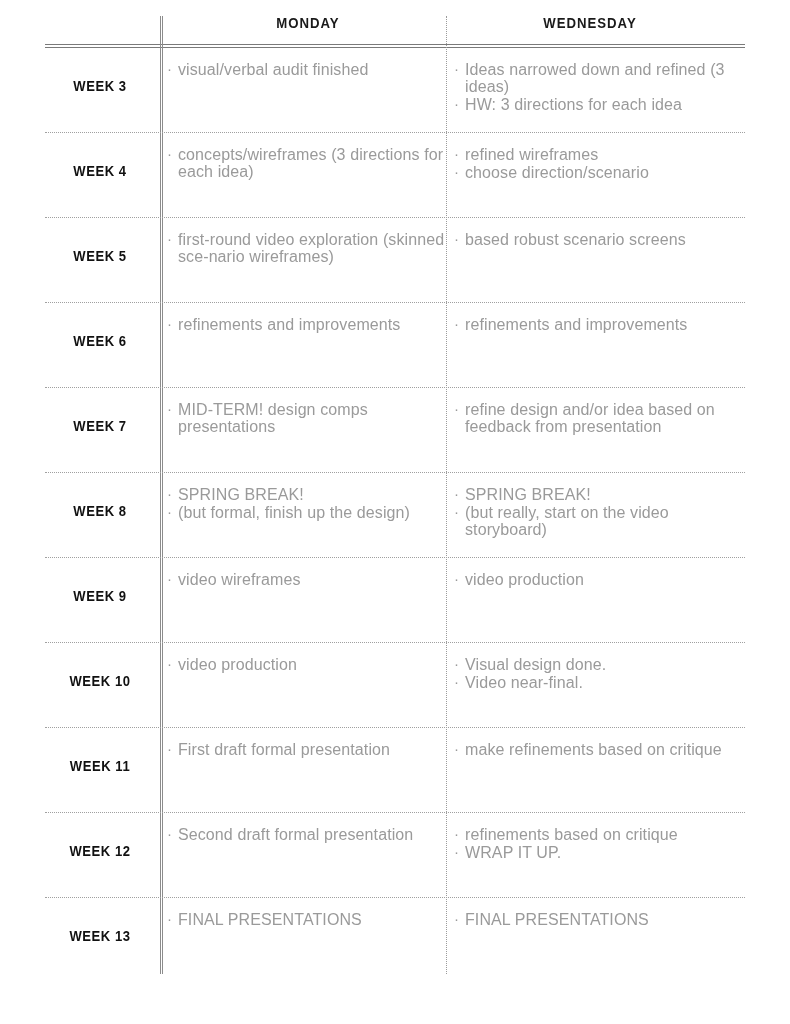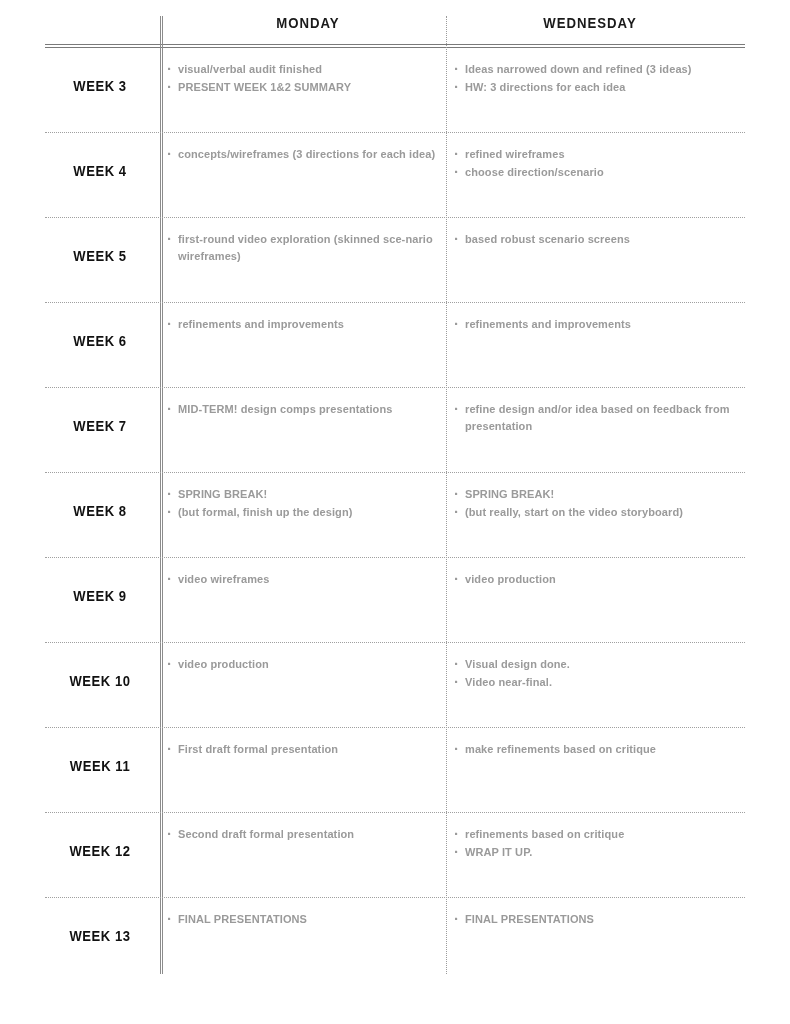--- a/index.html
+++ b/index.html
@@ -121,25 +121,24 @@
 
   .bullets {
     list-style: none;
     margin: 0;
     padding: 0;
   }
   .bullets li {
     position: relative;
     padding-left: 13px;
     margin-bottom: 1px;
-    font-size: 11px;
+    font-size: 16px;
     line-height: 17px;
     color: #9a9a9a;
     letter-spacing: 0.1px;
-    font-weight: bold;
   }
   .bullets li::before {
     content: "\00b7";
     position: absolute;
     left: 2px;
     top: -1px;
     font-size: 15px;
     color: #9a9a9a;
   }
 </style>
@@ -157,21 +156,20 @@
 
   <div class="v-monday"></div>
   <div class="v-wednesday"></div>
 
   <div class="rows" id="rows-container">
       <div class="row">
         <div class="week-label">WEEK 3</div>
         <div class="cell monday">
           <ul class="bullets">
             <li>visual/verbal audit finished</li>
-            <li>PRESENT WEEK 1&amp;2 SUMMARY</li>
           </ul>
         </div>
         <div class="cell wednesday">
           <ul class="bullets">
             <li>Ideas narrowed down and refined (3 ideas)</li>
             <li>HW: 3 directions for each idea</li>
           </ul>
         </div>
       </div>
       <div class="row">

